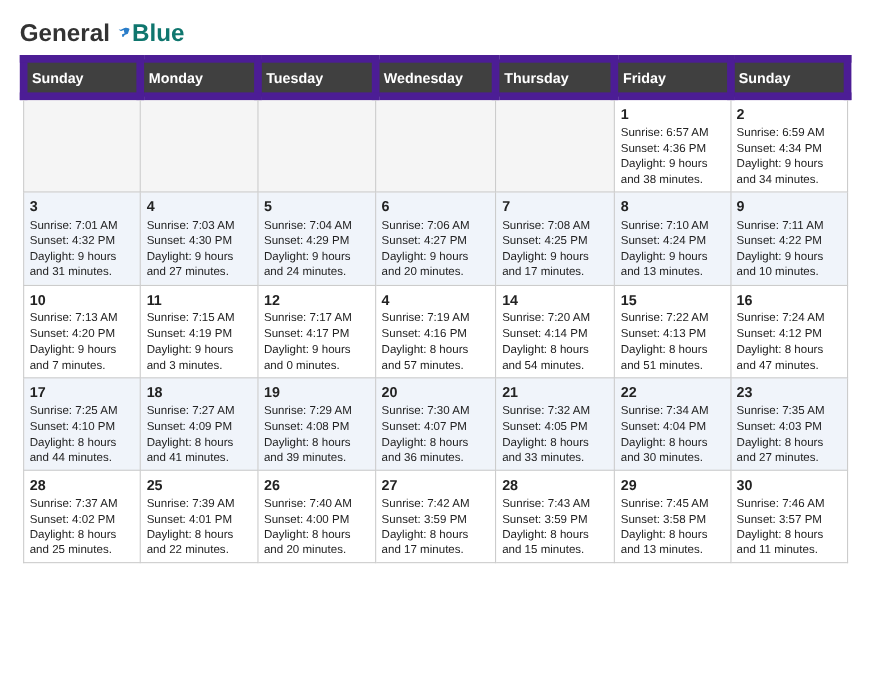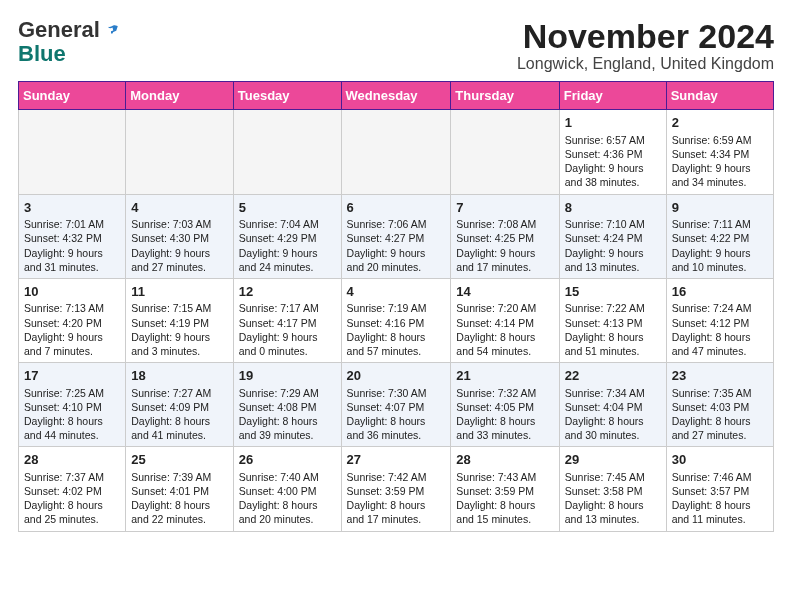--- a/index.html
+++ b/index.html
@@ -15,21 +15,21 @@
       padding: 18px 18px 10px 18px;
     }
     .header-row {
       display: flex;
       align-items: flex-start;
       justify-content: space-between;
       margin-bottom: 4px;
     }
     .logo {
       display: flex;
-      flex-direction: column;
+      flex-direction: row;
       align-items: flex-start;
     }
     .logo-text {
       font-size: 22px;
       font-weight: bold;
       line-height: 1.1;
     }
     .logo-general { color: #333; }
     .logo-blue { color: #0f766e; }
     .logo-icon {
@@ -54,27 +54,27 @@
       font-size: 16px;
       color: #444;
     }
     .calendar {
       width: 100%;
       border-collapse: collapse;
       margin-top: 8px;
       font-size: 11px;
     }
     .calendar th {
-      background: #ec4899;
+      background: #404040;
       color: #fff;
       padding: 6px 4px;
       font-size: 13px;
       font-weight: bold;
       text-align: left;
-      border: 1px solid #4c1d95;
+      border: 7px solid #4c1d95;
     }
     .calendar td {
       border: 1px solid #ccc;
       vertical-align: top;
       padding: 4px 5px;
       min-height: 78px;
       height: 78px;
       width: 113px;
       background: #fff;
       font-size: 10.5px;
@@ -106,24 +106,20 @@
   <div class="header-row">
     <div class="logo">
       <div class="logo-top-row">
         <span class="logo-text logo-general">General</span>
         <svg class="logo-icon" viewBox="0 0 24 24" fill="#2a7dc9">
           <path d="M21 7c0 0-3-2-6-1c-2 0.5-3.5 2-5 2c-1 0-2-0.5-2-0.5s1 2 3 2c1 0 2-0.5 3-1l1 4l-3 1v3h2l1-2l4-1.5L21 7z"></path>
         </svg>
       </div>
       <span class="logo-text logo-blue">Blue</span>
     </div>
-    <div class="title-block">
-      <div class="month-title">November 2024</div>
-      <div class="location">Longwick, England, United Kingdom</div>
-    </div>
   </div>
 
   <table class="calendar">
     <thead>
       <tr>
 
       <th>Sunday</th>
           <th>Monday</th>
           <th>Tuesday</th>
           <th>Wednesday</th>

